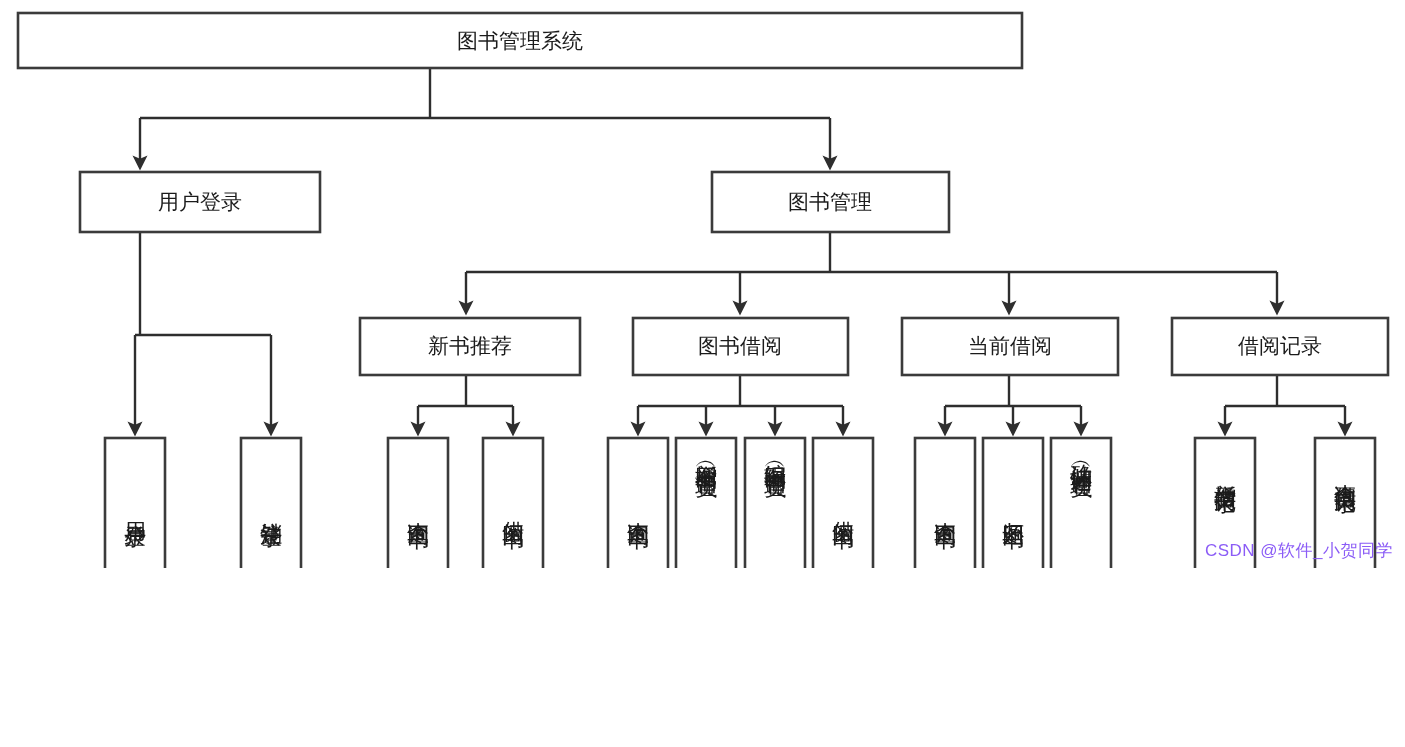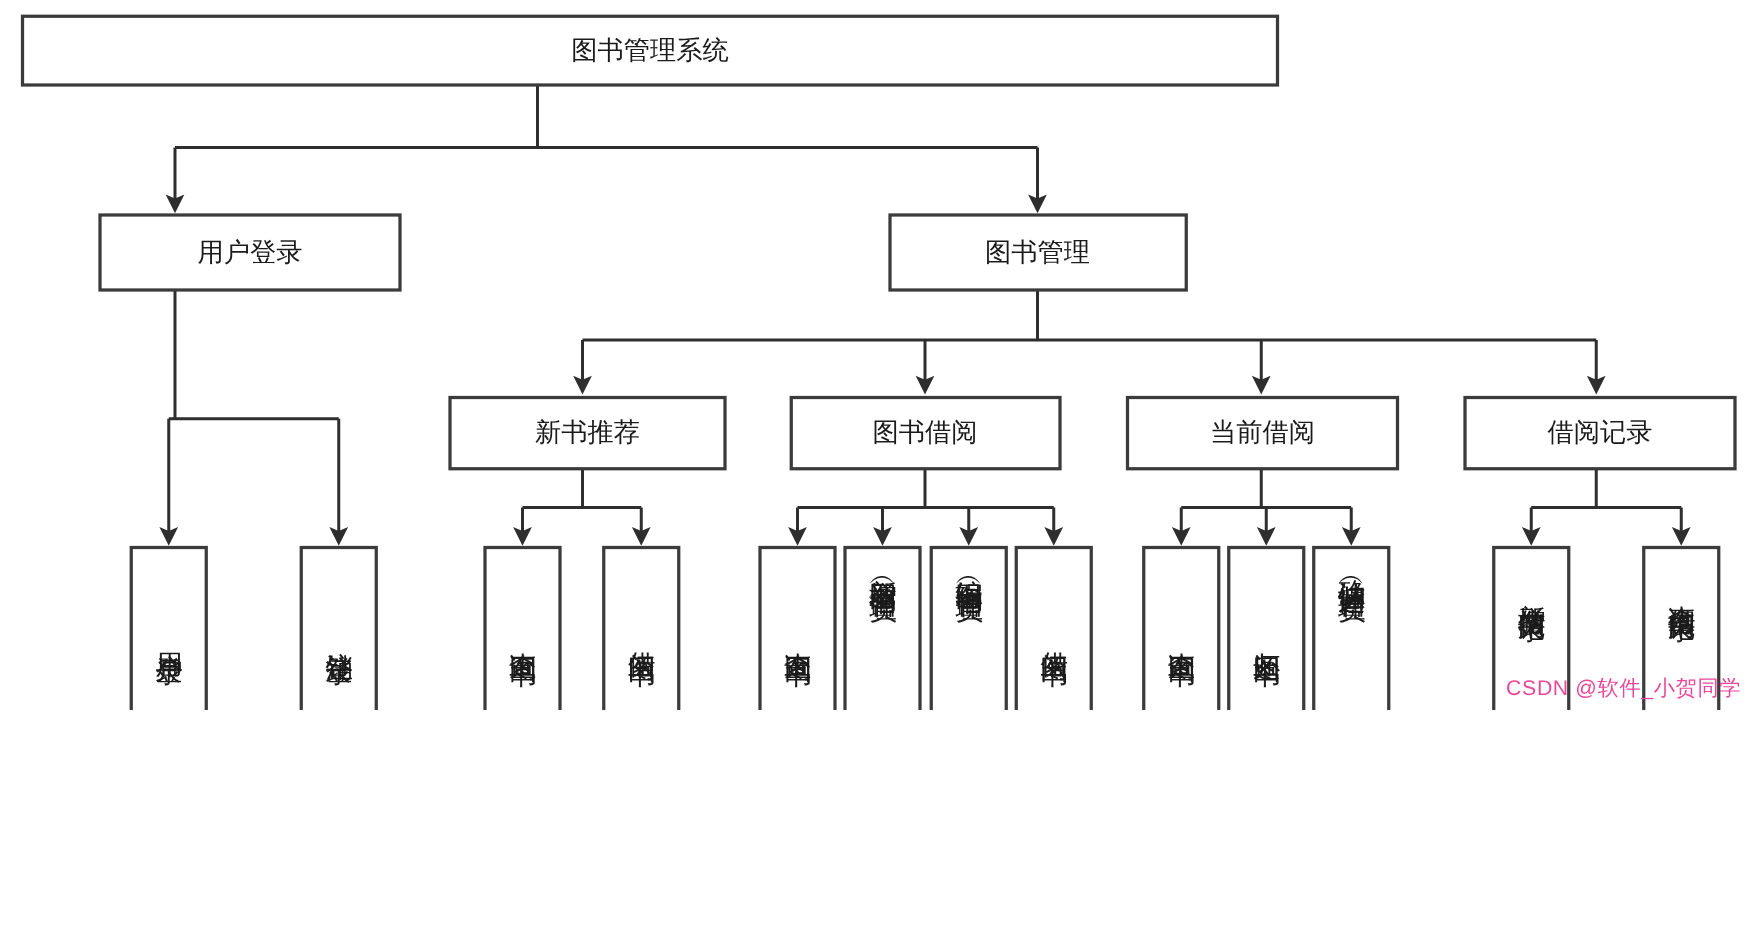--- a/index.html
+++ b/index.html
@@ -61,21 +61,21 @@
     transform: translate(-50%, 0);
     pointer-events: none;
     user-select: none;
   }
   #watermark {
     position: absolute;
     right: 12px;
     bottom: 6px;
     font-family: "Liberation Sans", "DejaVu Sans", sans-serif;
     font-size: 17px;
-    color: #ec4899;
+    color: #8b5cf6;
     letter-spacing: 0.5px;
     white-space: nowrap;
     text-align: right;
   }
 </style>
 </head>
 <body>
 
 <div id="diagram-root">
 

